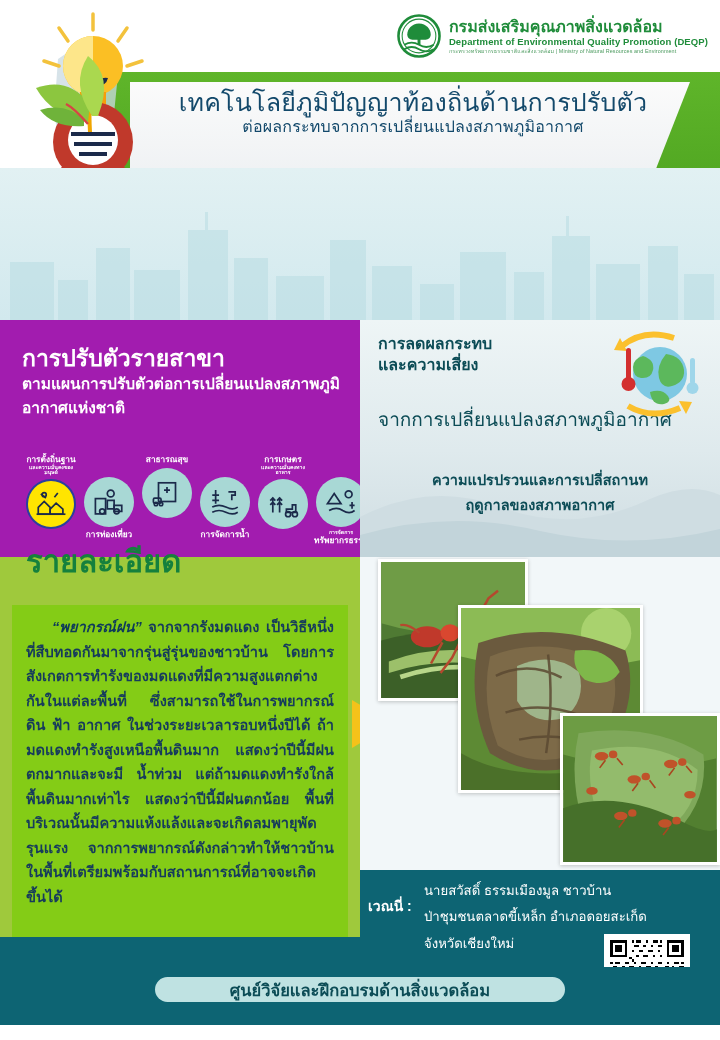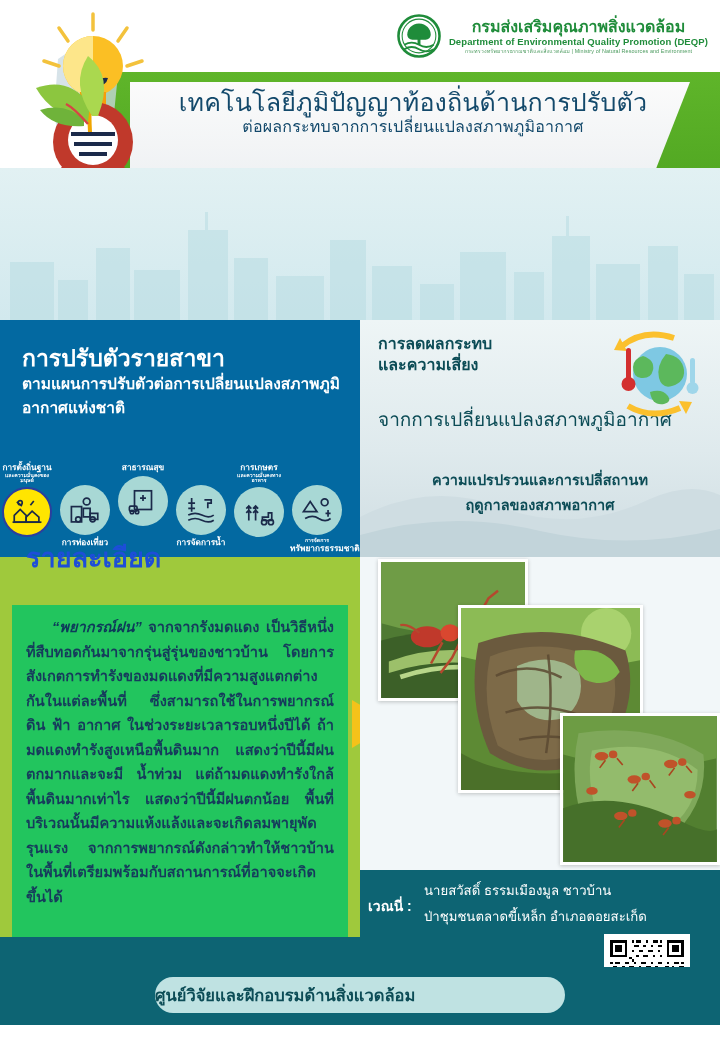--- a/index.html
+++ b/index.html
@@ -23,47 +23,47 @@
     box-shadow:2px 2px 5px rgba(0,0,0,.18);
   }
   .title-text { position:absolute; left:148px; top:88px; width:530px; text-align:center; }
   .title-text .l1, .title-text .l2 {
     color:#13496b; font-weight:normal; letter-spacing:.2px; line-height:1.18;
   }
   .title-text .l1 { font-size:25px; }
   .title-text .l2 { font-size:16px; }
 
   
-  .deqp { position:absolute; right:12px; top:14px; display:flex; align-items:center; gap:8px;text-align:center; }
+  .deqp { position:absolute; right:12px; top:14px; display:flex; align-items:center; gap:8px; }
   .deqp-mark { width:44px; height:44px; flex:0 0 auto; }
   .deqp-txt { line-height:1.15; }
   .deqp-th { font-size:16px; font-weight:bold; color:#1f8c3a; }
   .deqp-en { font-size:9.5px; font-weight:bold; color:#1f8c3a; letter-spacing:.1px; }
   .deqp-sub { font-size:5.4px; color:#4b9a5e; letter-spacing:.1px; }
 
   
   .bulb-logo { position:absolute; left:18px; top:4px; width:150px; height:215px; }
 
   
   .techband {
     position:absolute; left:0; top:168px; width:720px; height:152px;
     background:linear-gradient(180deg,#e2f1f3 0%,#d2e9ee 100%);
     overflow:hidden;
   }
   .city { position:absolute; left:0; bottom:0; width:720px; height:110px; opacity:.55; }
 
   
   .panel-left {
     position:absolute; left:0; top:320px; width:360px; height:237px;
-    background:#0369a1;
+    background:#a21caf;
   }
   .pl-h1 { position:absolute; left:22px; top:20px; font-size:23px; font-weight:bold; color:#ffffff; }
   .pl-h2 { position:absolute; left:22px; top:52px; width:320px; font-size:15.5px; font-weight:bold; color:#ffffff; line-height:1.55; }
 
-  .icons-row { position:absolute; left:0; top:135px; width:348px; height:95px;margin-top:8px; }
+  .icons-row { position:absolute; left:24px; top:135px; width:348px; height:95px; }
   .icon-item { position:absolute; width:54px; }
   .icon-circle {
     width:50px; height:50px; border-radius:50%; background:#a8d8d5;
     display:flex; align-items:center; justify-content:center;
   }
   .icon-circle.hl { background:#ffe500; border:2.5px solid #2b3f9e; }
   .ic-lab { font-size:8.3px; font-weight:bold; color:#ffffff; text-align:center; line-height:1.15; }
   .ic-sub { font-size:5.2px; font-weight:bold; color:#ffffff; text-align:center; line-height:1.1; }
 
   .panel-right {
@@ -72,24 +72,24 @@
     overflow:hidden;
   }
   .pr-hills { position:absolute; left:0; bottom:0; width:360px; height:110px; }
   .pr-h1 { position:absolute; left:18px; top:14px; font-size:16px; font-weight:bold; color:#0c4c56; line-height:1.3; }
   .pr-h2 { position:absolute; left:18px; top:84px; font-size:19px; font-weight:normal; color:#0c4c56; }
   .pr-sub { position:absolute; left:0; top:148px; width:360px; text-align:center; font-size:14.5px; font-weight:bold; color:#0c4c56; line-height:1.75; }
   .globe-icon { position:absolute; right:12px; top:8px; width:110px; height:95px; }
 
   
   .detail-bg { position:absolute; left:0; top:557px; width:360px; height:380px; background:#9fc93c; }
-  .detail-h { position:absolute; left:26px; top:536px; font-size:27px; font-weight:bold; color:#1d4ed8; }
+  .detail-h { position:absolute; left:26px; top:536px; font-size:31px; font-weight:bold; color:#15803d; }
   .detail-box {
     position:absolute; left:12px; top:605px; width:336px; height:332px;
-    background:#22c55e; padding:10px 14px 8px 14px;
+    background:#84cc16; padding:10px 14px 8px 14px;
   }
   .detail-p {
     font-size:14.6px; font-weight:bold; color:#163b5c; line-height:1.68;
     text-indent:26px; text-align:justify;
   }
   .detail-p .q { font-style:italic; color:#0e3a5a; }
   .yellow-arrow { position:absolute; left:352px; top:700px; width:44px; height:62px; }
 
   
   .photo-area { position:absolute; left:360px; top:557px; width:360px; height:313px; background:#f2f7f9; }
@@ -103,22 +103,22 @@
   .loc-lab { position:absolute; left:368px; top:895px; font-size:14px; font-weight:bold; color:#ffffff; }
   .loc-val { position:absolute; left:424px; top:878px; width:230px; font-size:13.2px; color:#ffffff; line-height:2.0; }
   .qr-wrap { position:absolute; left:604px; top:934px; width:86px; }
   .qr { width:86px; height:86px; background:#fff; padding:4px; }
   .qr-cap { margin-top:3px; text-align:center; font-size:9px; font-weight:bold; color:#ffffff; }
 
   
   .footer-band { position:absolute; left:0; top:937px; width:360px; height:88px; background:#0d6473; }
   .footer-band2 { position:absolute; left:0; top:967px; width:720px; height:58px; background:#0d6473; }
   .footer-pill {
-    position:absolute; left:155px; top:977px; width:410px; height:36px;
-    background:#bfe2e2; border-radius:19px; display:flex; align-items:center; justify-content:flex-start;
+    position:absolute; left:155px; top:977px; width:410px; height:25px;
+    background:#bfe2e2; border-radius:19px; display:flex; align-items:center; justify-content:center;
   }
   .footer-pill span { font-size:16.5px; font-weight:bold; color:#0c4c56; }
   .white-strip { position:absolute; left:0; top:1025px; width:720px; height:15px; background:#ffffff; }
 </style>
 </head>
 <body>
 
 <div class="header">
   <div class="green-bar"></div>
   <div class="title-panel"></div>
@@ -408,20 +408,21 @@
       </g>
     </svg>
   </div>
 </div>
 
 <div class="loc-band"></div>
 <div class="loc-lab">เวณนี่ :</div>
 <div class="loc-val">
   <div>นายสวัสดิ์ ธรรมเมืองมูล ชาวบ้าน</div>
   <div>ป่าชุมชนตลาดขี้เหล็ก อำเภอดอยสะเก็ด</div>
+  <div>จังหวัดเชียงใหม่</div>
 </div>
 
 <div class="qr-wrap">
   <svg class="qr" viewBox="0 0 33 33" shape-rendering="crispEdges">
     <rect width="33" height="33" fill="#fff"></rect>
     <g fill="#000">
       <path d="M1 1h7v7h-7z"></path>
         <path d="M2 2h5v5h-5z" fill="#fff"></path>
         <path d="M3 3h3v3h-3z"></path>
       <path d="M25 1h7v7h-7z"></path>

